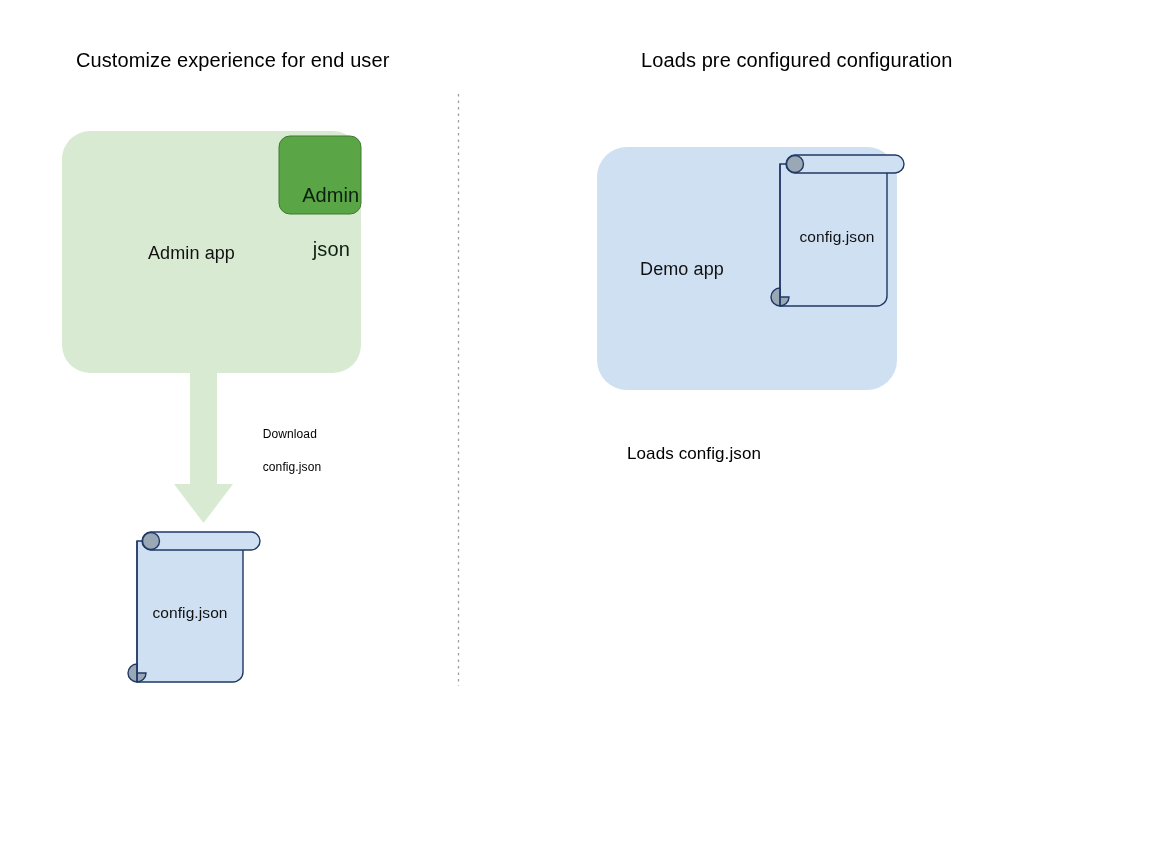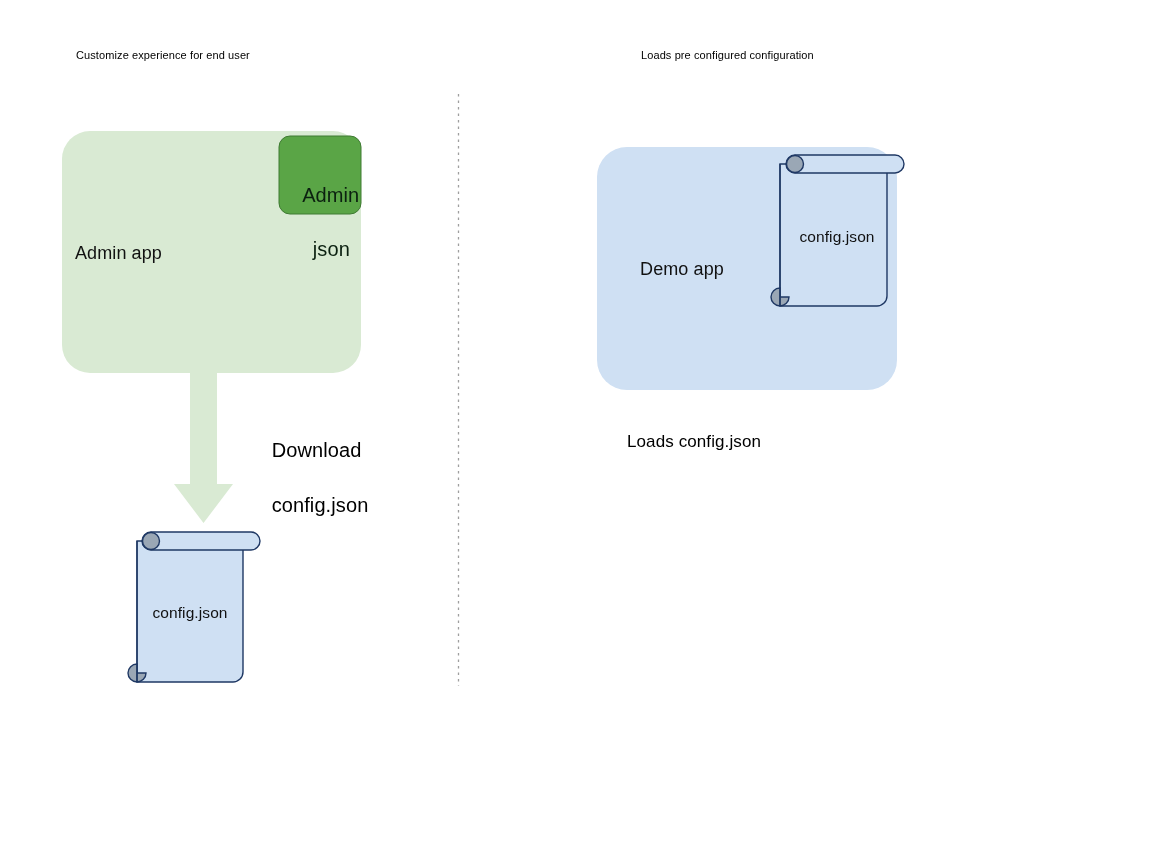--- a/index.html
+++ b/index.html
@@ -29,40 +29,40 @@
     width: 1152px;
     height: 864px;
   }
   .lbl {
     position: absolute;
     white-space: pre;
     line-height: 1.18;
     letter-spacing: 0.1px;
   }
   .heading {
-    font-size: 11px;
+    font-size: 20px;
     color: #000;
   }
   .box-label {
     font-size: 18px;
     color: #111;
   }
   .panel-label {
     font-size: 20px;
     color: #0b2010;
     text-align: center;
     line-height: 1.35;
   }
   .scroll-label {
     font-size: 15.5px;
     color: #111;
     text-align: center;
   }
   .edge-label {
-    font-size: 20px;
+    font-size: 12px;
     color: #000;
     line-height: 1.38;
   }
   .caption {
     font-size: 17px;
     color: #000;
   }
 </style>
 </head>
 <body>
@@ -125,33 +125,33 @@
                L 780 297
                Z" fill="#9aa7b5" stroke="#1f3864" stroke-width="1.4"></path>
       <line x1="780" y1="164" x2="780" y2="306" stroke="#1f3864" stroke-width="1.4"></line>
     </g>
   </svg>
 
   <div class="lbl heading" style="left:76px; top:49px;">Customize experience for end user</div>
 
   <div class="lbl heading" style="left:605px; top:49px;margin-left:36px;">Loads pre configured configuration</div>
 
-  <div class="lbl box-label" style="left:62px; top:243px; width:259px; margin-left:13px;">Admin app</div>
+  <div class="lbl box-label" style="left:62px; top:243px; width:259px; text-align:center;">Admin app</div>
 
   <div class="lbl panel-label" style="left:279px; top:155px; width:82px;">
     <span>Admin</span><br>
     <span>json</span>
   </div>
 
   <div class="lbl edge-label" style="left:249px; top:409px;">
     <span>Download</span><br>
     <span>config.json</span>
   </div>
 
   <div class="lbl scroll-label" style="left:137px; top:604px; width:106px;">config.json</div>
 
   <div class="lbl box-label" style="left:597px; top:259px; width:170px; text-align:center;">Demo app</div>
 
   <div class="lbl scroll-label" style="left:784px; top:228px; width:106px;">config.json</div>
 
-  <div class="lbl caption" style="left:627px; top:432px;">Loads config.json</div>
+  <div class="lbl caption" style="left:627px; top:444px;">Loads config.json</div>
 
 </div>
 
 </body></html>

